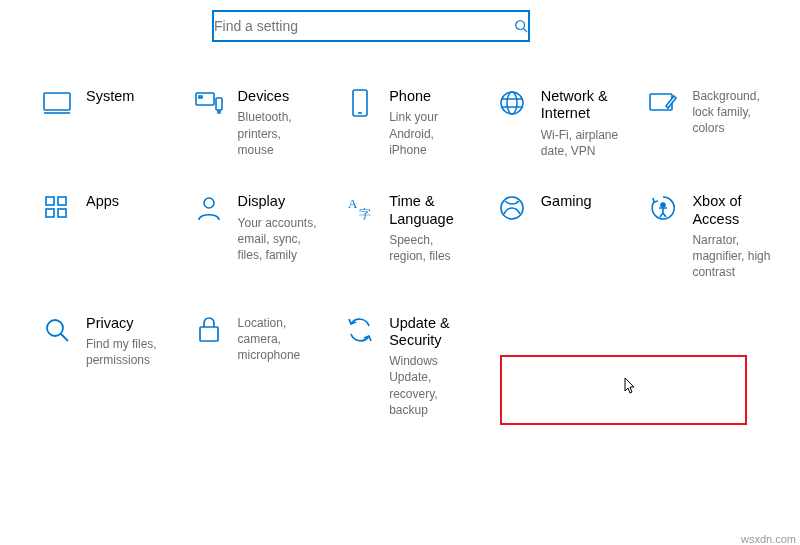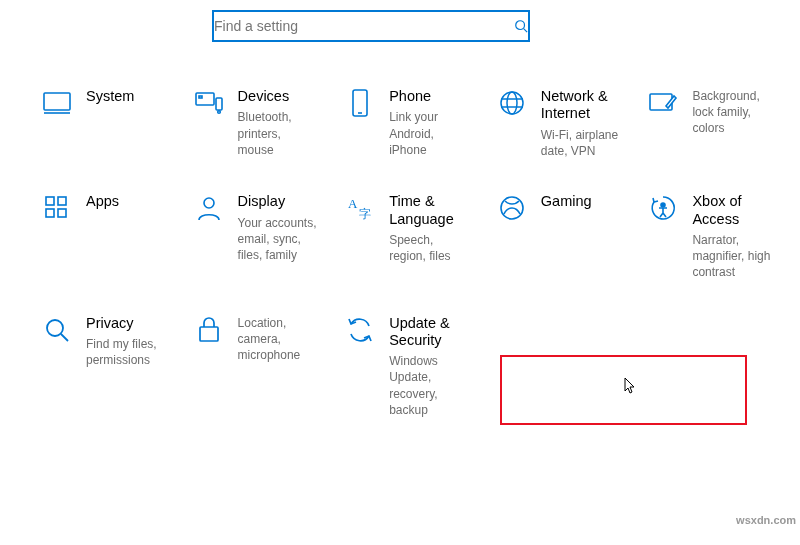--- a/index.html
+++ b/index.html
@@ -74,24 +74,23 @@
       border: 2px solid #e81123;
       left: 500px;
       top: 355px;
       width: 247px;
       height: 70px;
       pointer-events: none;
     }
     .watermark {
       position: absolute;
       right: 4px;
-      bottom: 19px;
+      bottom: 0;
       font-size: 11px;
       color: #999;
-      font-weight: bold;
     }
     .cursor {
       position: absolute;
       left: 624px;
       top: 377px;
       width: 12px;
       height: 18px;
       pointer-events: none;
     }
     svg { display: block; }

